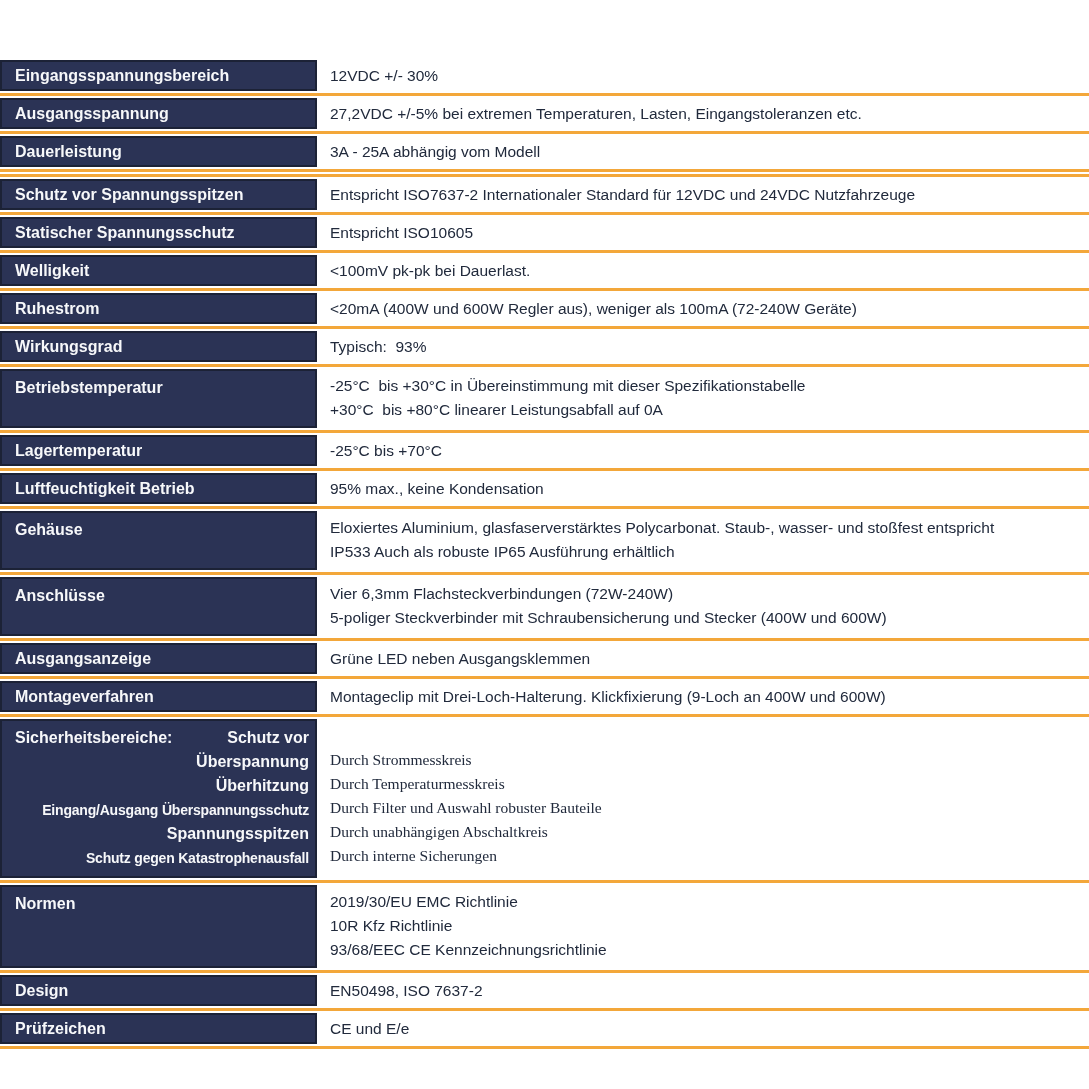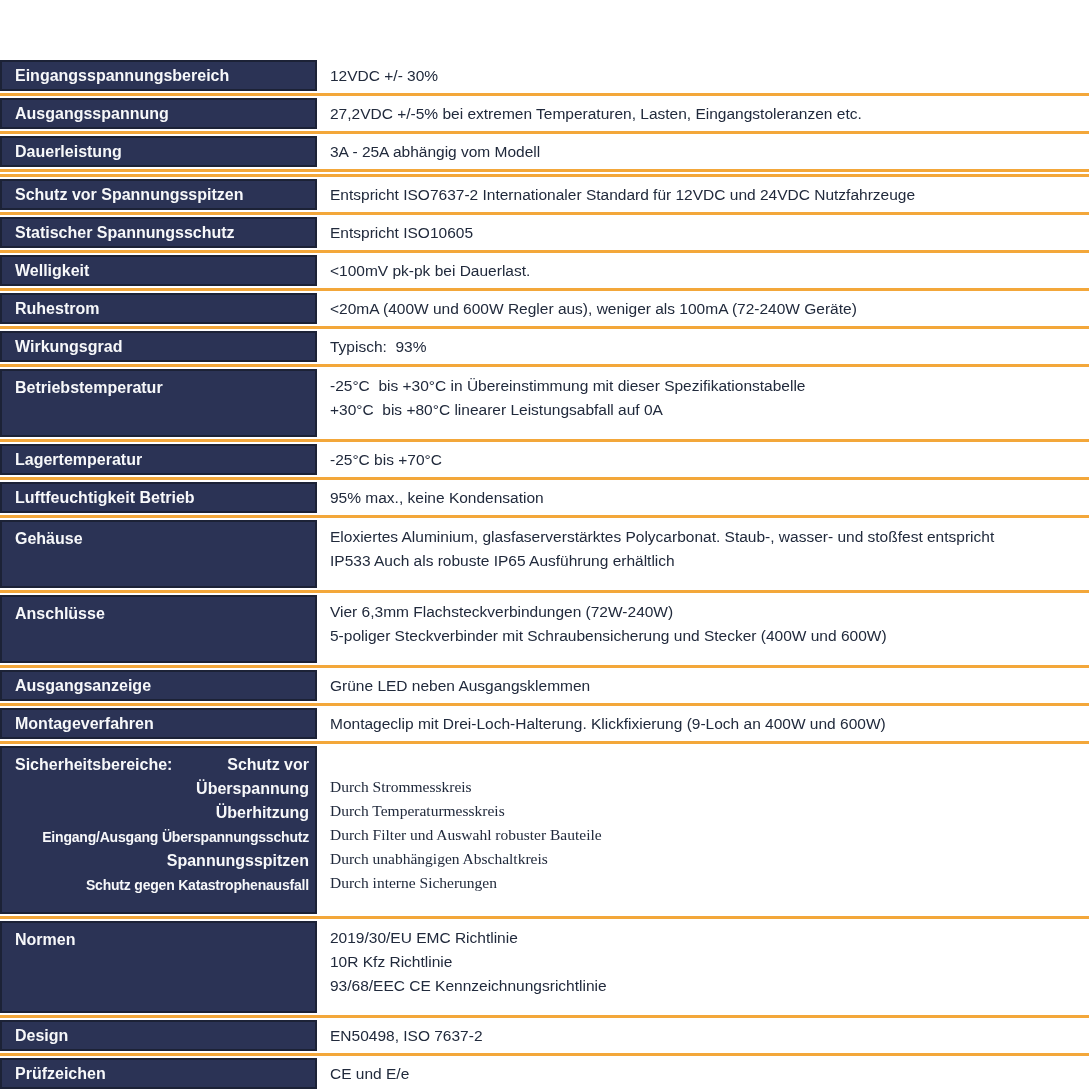--- a/index.html
+++ b/index.html
@@ -51,21 +51,21 @@
     display: flex;
     flex-direction: column;
     justify-content: center;
     white-space: pre-wrap;
   }
   .row.single .label-cell { min-height: 31px; }
   .row.multi .label-cell,
   .row.multi .value-cell {
     justify-content: flex-start;
     padding-top: 5px;
-    padding-bottom: 15px;
+    padding-bottom: 6px;
   }
   .label-line { text-align: left; }
   .label-line.first {
     display: flex;
     justify-content: space-between;
   }
   .label-line.right { text-align: right; }
   .label-line.tight {
     font-size: 14px;
     letter-spacing: -0.2px;

